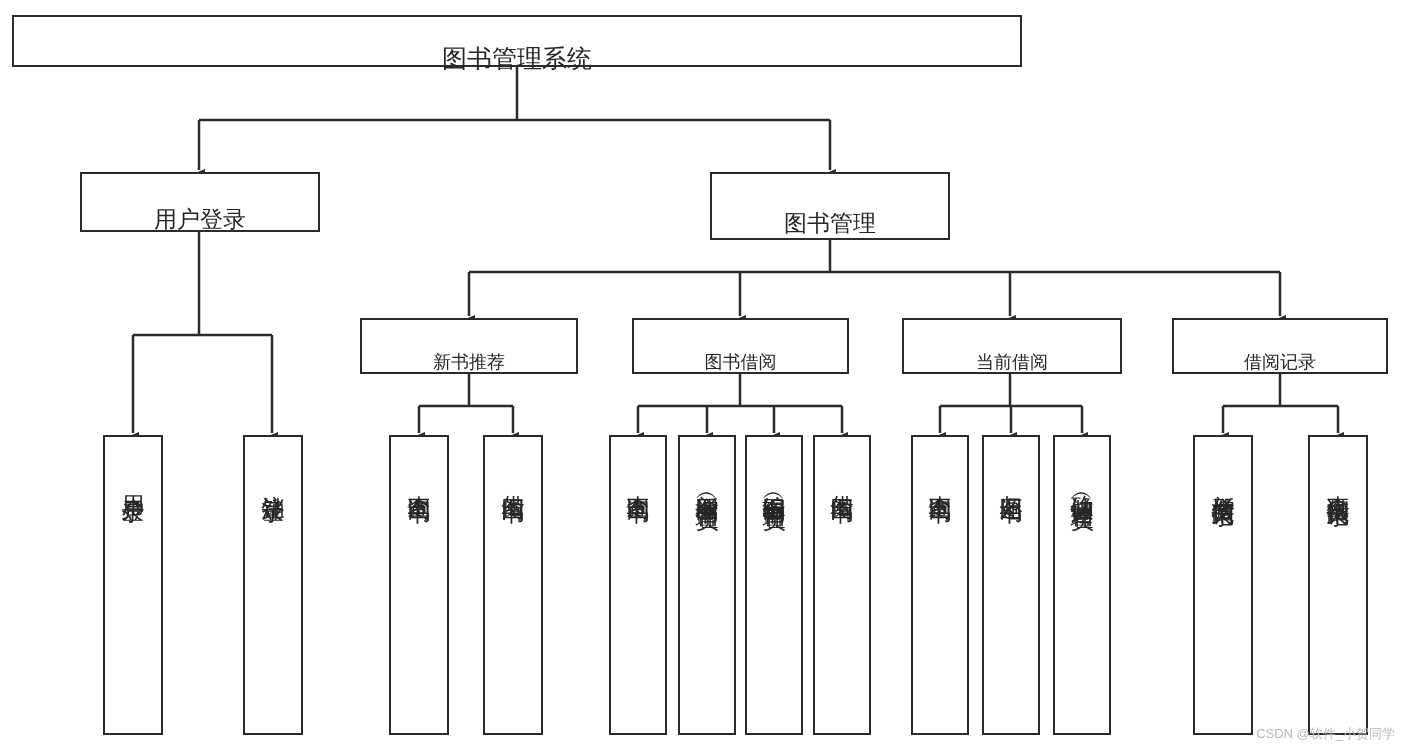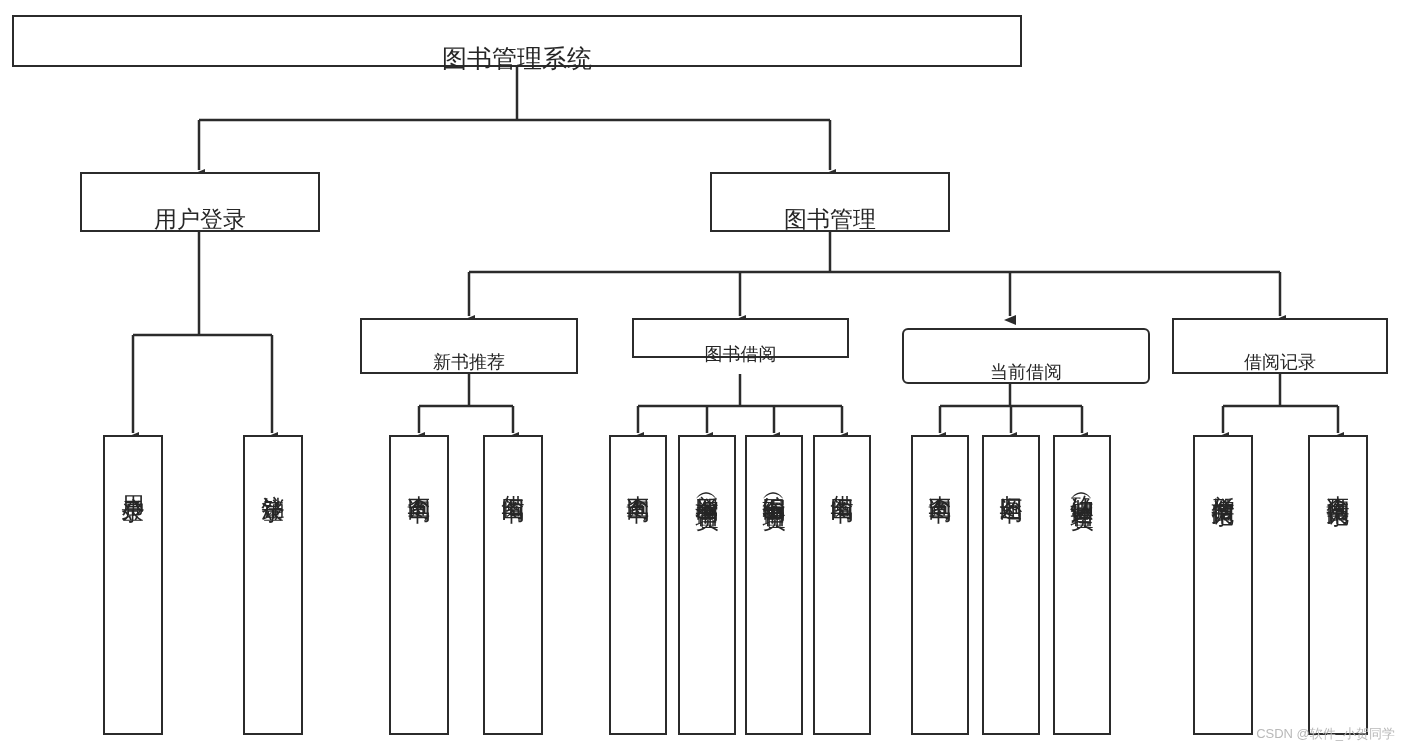--- a/index.html
+++ b/index.html
@@ -119,30 +119,30 @@
       </g>
   </svg>
 
   <div id="nodes-layer">
       <div class="node root" style="left: 12px; top: 15px; width: 1010px; height: 52px;">
         <span class="node-label">图书管理系统</span>
       </div>
       <div class="node level1" style="left: 80px; top: 172px; width: 240px; height: 60px;">
         <span class="node-label">用户登录</span>
       </div>
-      <div class="node level1" style="left: 710px; top: 172px; width: 240px; height: 60px;">
+      <div class="node level1" style="left: 710px; top: 172px; width: 240px; height: 68px;">
         <span class="node-label">图书管理</span>
       </div>
       <div class="node level2" style="left: 360px; top: 318px; width: 218px; height: 56px;">
         <span class="node-label">新书推荐</span>
       </div>
-      <div class="node level2" style="left: 632px; top: 318px; width: 217px; height: 40px;">
+      <div class="node level2" style="left: 632px; top: 318px; width: 217px; height: 56px;">
         <span class="node-label">图书借阅</span>
       </div>
-      <div class="node level2" style="left: 902px; top: 328px; width: 248px; height: 56px; border-radius: 6px;">
+      <div class="node level2" style="left: 902px; top: 318px; width: 220px; height: 56px;">
         <span class="node-label">当前借阅</span>
       </div>
       <div class="node level2" style="left: 1172px; top: 318px; width: 216px; height: 56px;">
         <span class="node-label">借阅记录</span>
       </div>
       <div class="node leaf" style="left: 103px; top: 435px; width: 60px; height: 300px;">
         <span class="node-label">用户登录</span>
       </div>
       <div class="node leaf" style="left: 243px; top: 435px; width: 60px; height: 300px;">
         <span class="node-label">注销登录</span>

